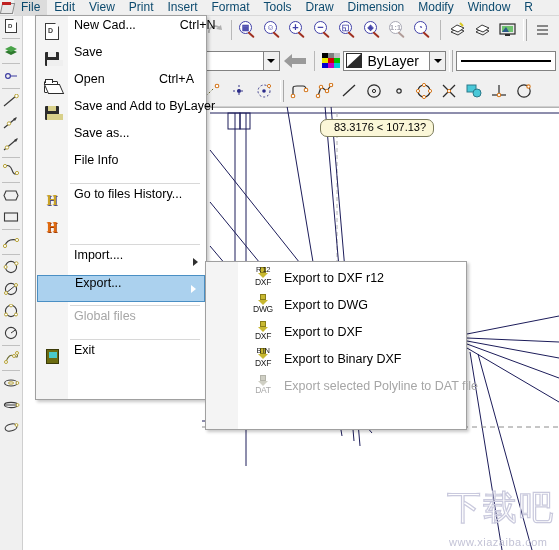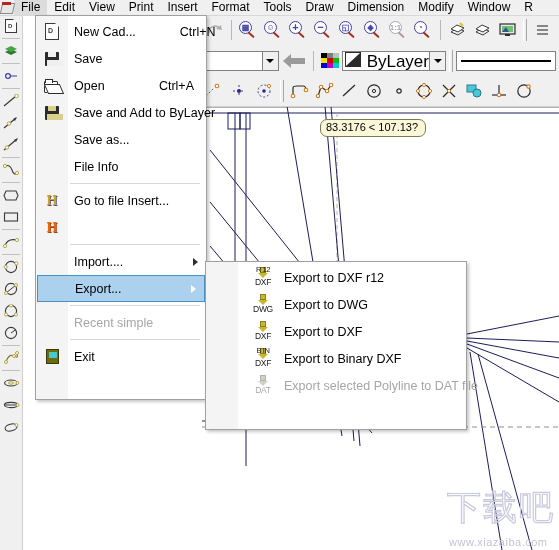--- a/index.html
+++ b/index.html
@@ -24,21 +24,21 @@
   }
   .mb-logo .sh{
     position:absolute;left:1px;top:2px;width:11px;height:9px;
     background:#e8e8e8;border:1px solid #8a8a8a;
     transform:skewX(-12deg);
   }
   .mb-logo .sh2{
     position:absolute;left:2px;top:1px;width:9px;height:3px;background:#c02020;
   }
   .mb-item{
-    font-size:12px;color:#000000;padding:0 7px;line-height:15px;height:15px;
+    font-size:12px;color:#0c4a6e;padding:0 7px;line-height:15px;height:15px;
     white-space:nowrap;cursor:default;
   }
   .mb-item.active{background:#dcdcdc;}
 
   
   .tb{
     position:absolute;background:#f0f0f0;
     border-bottom:1px solid #cfcfcf;
     display:flex;align-items:center;
   }
@@ -68,22 +68,22 @@
   }
   .mag.gray .lens{border-color:#a8a8b4;}
   .mag.gray .hdl{background:#b09c98;}
   .mag .gl{position:absolute;color:#4040a8;font-size:8px;line-height:13px;
     width:13px;text-align:center;left:0;top:0;font-weight:bold;}
   .mag.gray .gl{color:#a8a8b4;}
 
   
   .combo{
     height:20px;background:#fff;border:1px solid #828282;
-    display:flex;align-items:flex-start;box-sizing:border-box;
-    font-size:17px;color:#000;
+    display:flex;align-items:center;box-sizing:border-box;
+    font-size:14px;color:#000;
   }
   .combo .txt{flex:1;padding-left:4px;white-space:nowrap;overflow:hidden;}
   .combo .arw{
     width:15px;height:18px;background:#f0f0f0;border-left:1px solid #828282;
     display:flex;align-items:center;justify-content:center;flex:0 0 15px;
   }
   .arw i{
     width:0;height:0;border-left:4px solid transparent;border-right:4px solid transparent;
     border-top:4px solid #000;display:block;
   }
@@ -122,36 +122,36 @@
     position:absolute;left:202px;top:106px;width:357px;height:444px;
     background:#ffffff;overflow:hidden;
   }
   .canvas-left-gut{
     position:absolute;left:202px;top:106px;width:6px;height:444px;
     background:#d0d0d0;
   }
   .tooltip{
     position:absolute;left:320px;top:119px;
     background:#fbf7d8;border:1px solid #7a7a5a;border-radius:7px;
-    font-size:11px;color:#000;padding:1px 7px 2px 5px;white-space:nowrap;
+    font-size:11px;color:#000;padding:1px 7px 2px 13px;white-space:nowrap;
     z-index:8;line-height:13px;
   }
 
   
   .filemenu{
     position:absolute;left:35px;top:15px;width:172px;height:385px;
     background:#ffffff;border:1px solid #a0a0a0;box-sizing:border-box;
     z-index:40;box-shadow:2px 2px 3px rgba(0,0,0,.22);
   }
   .fm-gutter{
     position:absolute;left:0;top:0;width:32px;height:100%;background:#f4f4f4;
   }
   .fm-list{position:relative;z-index:2;padding:2px 0 0 0;}
   .fm-item{
-    height:27px;display:flex;align-items:center;position:relative;
+    height:27px;display:flex;align-items:flex-start;position:relative;
     font-size:12.5px;color:#000;cursor:default;box-sizing:border-box;
   }
   .fm-item .ic{width:32px;height:27px;flex:0 0 32px;
     display:flex;align-items:center;justify-content:center;}
   .fm-item .lb{flex:1;padding-left:6px;white-space:nowrap;}
   .fm-item .sc{padding-right:12px;font-size:12.5px;color:#000;margin-left:44px;}
   .fm-item.disabled .lb{color:#a6a6a6;}
   .fm-item.sel{
     background:#abd1ee;border:1px solid #4a8fc4;
     margin:0 1px;height:27px;
@@ -733,21 +733,21 @@
         <span class="lb">File Info</span>
         <span class="sc"></span>
       </div>
 
       <div class="fm-div"></div>
 
       <div class="fm-item">
         <span class="ic">
             <span class="gi-h y">H</span>
           </span>
-        <span class="lb">Go to file Insert...</span>
+        <span class="lb">Go to files History...</span>
         <span class="sc"></span>
       </div>
 
       <div class="fm-item">
         <span class="ic">
             <span class="gi-h o">H</span>
           </span>
         <span class="sc"></span>
       </div>
 
@@ -763,21 +763,21 @@
         <span class="ic"></span>
         <span class="lb">Export...</span>
         <span class="fm-arrow"></span>
       </div>
 
 
       <div class="fm-div"></div>
 
       <div class="fm-item disabled">
         <span class="ic"></span>
-        <span class="lb">Recent simple</span>
+        <span class="lb">Global files</span>
       </div>
 
       <div class="fm-div"></div>
 
       <div class="fm-item">
         <span class="ic">
           <span class="gi-exit">
               <span class="scr"></span>
             </span>
         </span>

